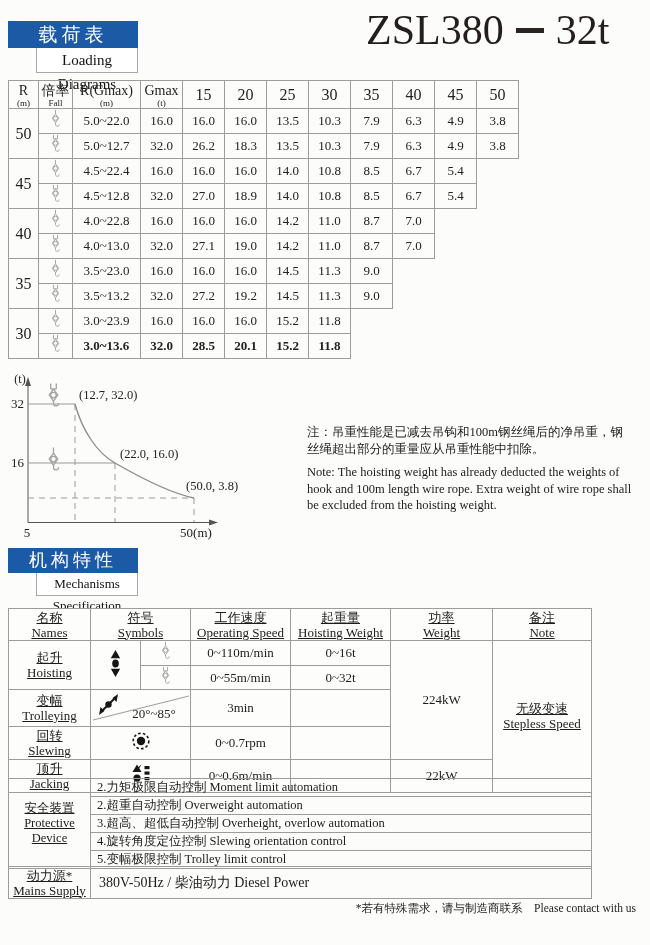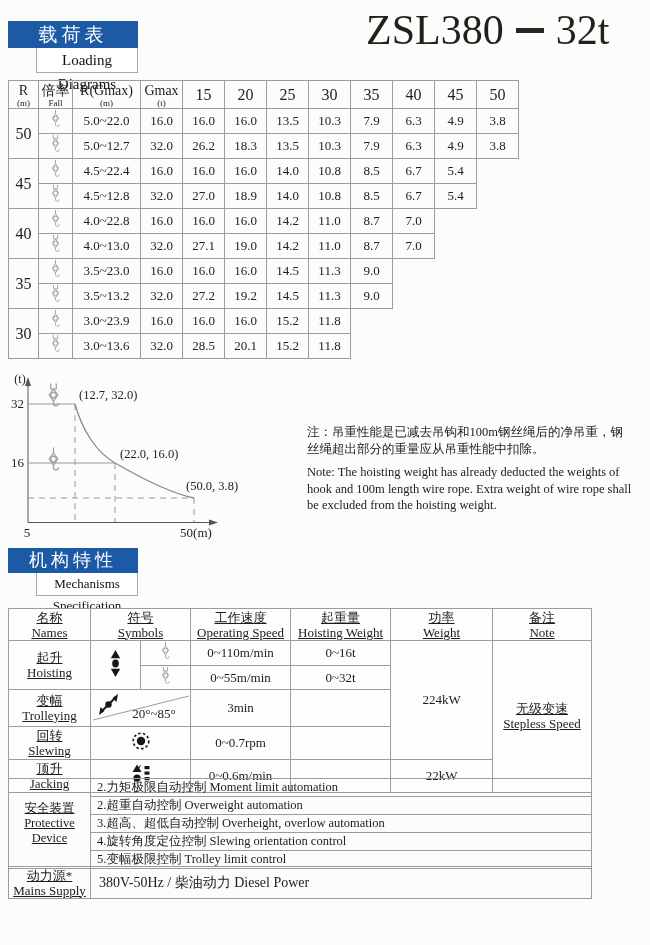--- a/index.html
+++ b/index.html
@@ -246,21 +246,21 @@
           <td><svg class="hook" viewBox="0 0 16 28">
               <use href="#hook2"></use>
             </svg></td>
           <td>3.0~23.9</td>
           <td>16.0</td>
           <td>16.0</td>
           <td>16.0</td>
           <td>15.2</td>
           <td>11.8</td>
         </tr>
-        <tr style="height: 24px;">
+        <tr style="height: 24px; font-weight: bold;">
           <td><svg class="hook" viewBox="0 0 16 28">
               <use href="#hook4"></use>
             </svg></td>
           <td>3.0~13.6</td>
           <td>32.0</td>
           <td>28.5</td>
           <td>20.1</td>
           <td>15.2</td>
           <td>11.8</td>
         </tr>
@@ -460,13 +460,14 @@
         <tr>
       <td class="two leftcell">
             <div>动力源*</div>
             <div>Mains Supply</div>
           </td>
       <td class="val">380V-50Hz / 柴油动力  Diesel Power</td>
     </tr>
   </tbody>
     </table>
 
+  <div class="footer">*若有特殊需求，请与制造商联系    Please contact with us</div>
 </div>
 
 </body></html>

